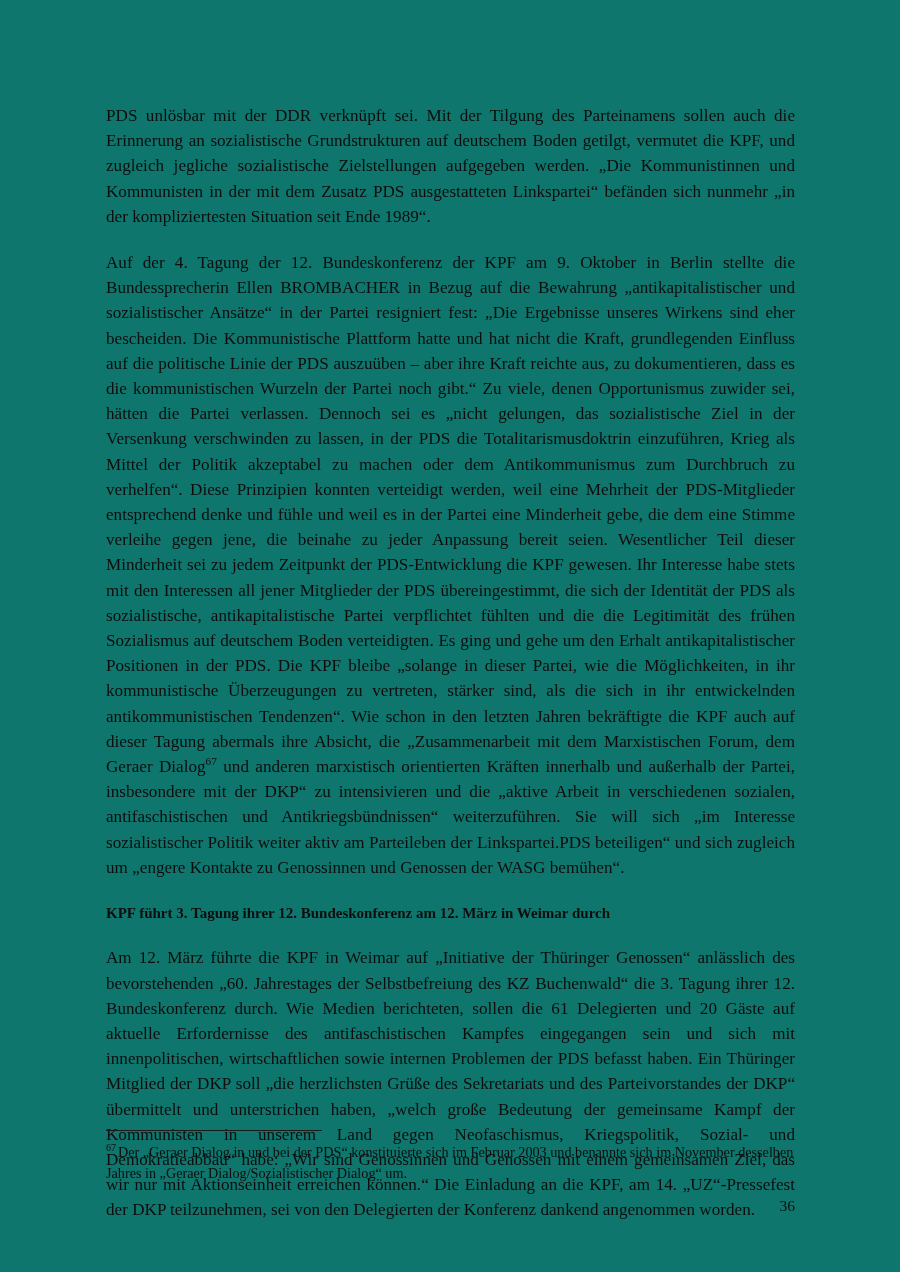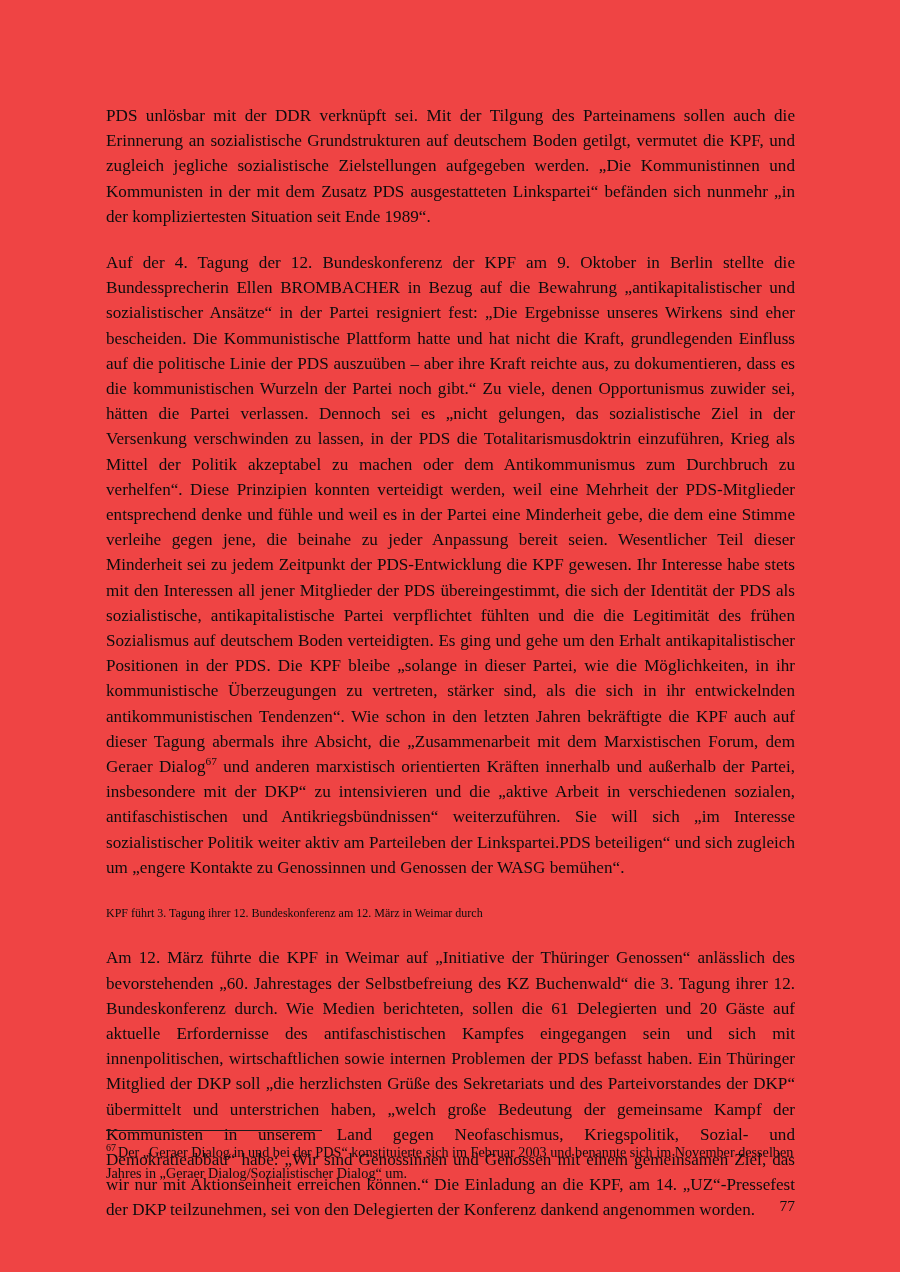--- a/index.html
+++ b/index.html
@@ -14,21 +14,21 @@
     font-family: "Liberation Serif", "DejaVu Serif", serif;
     color: #0d0d0d;
     overflow: hidden;
   }
   .page {
     position: absolute;
     left: 0;
     top: 0;
     width: 900px;
     height: 1272px;
-    background: #ef4444;
+    background: #0f766e;
   }
   .text-column {
     position: absolute;
     left: 106px;
     top: 103px;
     width: 689px;
   }
   p.body-par {
     margin: 0 0 21px 0;
     font-size: 17.1px;
@@ -36,23 +36,23 @@
     text-align: justify;
     text-justify: inter-word;
     hyphens: none;
     letter-spacing: 0.02px;
   }
   p.body-par:last-child {
     margin-bottom: 3px;
   }
   h2.section-heading {
     margin: 0 0 19px 0;
-    font-size: 12px;
+    font-size: 15px;
     line-height: 25.2px;
-    font-weight: normal;
+    font-weight: bold;
     text-align: left;
   }
   sup.footnote-ref {
     font-size: 11.3px;
     vertical-align: super;
     line-height: 0;
   }
   .footnote-area {
     position: absolute;
     left: 106px;
@@ -103,15 +103,15 @@
 
     <p class="body-par">Am 12. März führte die KPF in Weimar auf „Initiative der Thüringer Genossen“ anlässlich des bevorstehenden „60. Jahrestages der Selbstbefreiung des KZ Buchenwald“ die 3. Tagung ihrer 12. Bundeskonferenz durch. Wie Medien berichteten, sollen die 61 Delegierten und 20 Gäste auf aktuelle Erfordernisse des antifaschistischen Kampfes eingegangen sein und sich mit innenpolitischen, wirtschaftlichen sowie internen Problemen der PDS befasst haben. Ein Thüringer Mitglied der DKP soll „die herzlichsten Grüße des Sekretariats und des Parteivorstandes der DKP“ übermittelt und unterstrichen haben, „welch große Bedeutung der gemeinsame Kampf der Kommunisten in unserem Land gegen Neofaschismus, Kriegspolitik, Sozial- und Demokratieabbau“ habe: „Wir sind Genossinnen und Genossen mit einem gemeinsamen Ziel, das wir nur mit Aktionseinheit erreichen können.“ Die Einladung an die KPF, am 14. „UZ“-Pressefest der DKP teilzunehmen, sei von den Delegierten der Konferenz dankend angenommen worden.</p>
 
   </div>
 
   <div class="footnote-area">
     <hr class="footnote-rule">
     <p class="footnote-text"><sup>67</sup><span>Der „Geraer Dialog in und bei der PDS“ konstituierte sich im Februar 2003 und benannte sich im November desselben Jahres in „Geraer Dialog/Sozialistischer Dialog“ um.</span></p>
   </div>
 
-  <div class="page-number">77</div>
+  <div class="page-number">36</div>
 
 </div>
 
 </body></html>

